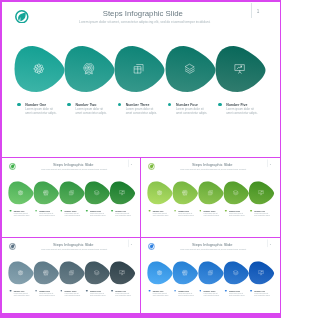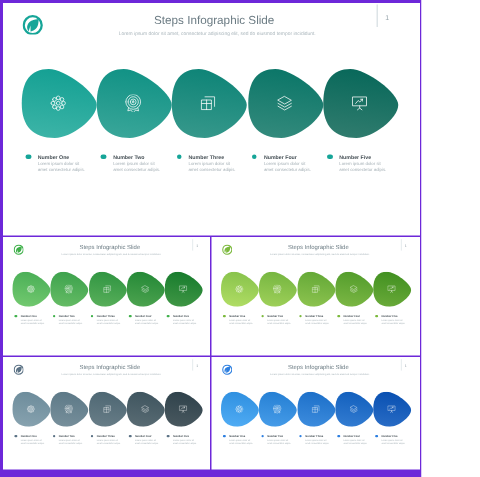--- a/index.html
+++ b/index.html
@@ -1,17 +1,17 @@
 <!DOCTYPE html>
 <html><head>
 <meta charset="utf-8">
 <style>
   html,body{margin:0;padding:0;}
   body{width:281px;height:318px;background:#ffffff;font-family:"Liberation Sans",sans-serif;overflow:hidden;}
-  .page{position:relative;width:281px;height:318px;background:#6d28d9;}
+  .page{position:relative;width:281px;height:318px;background:#d946ef;}
 
   .slide{position:absolute;background:#ffffff;box-sizing:border-box;overflow:hidden;}
   .slide .inner{position:absolute;left:0;top:0;width:277px;height:155px;transform-origin:0 0;}
 
   .logo{position:absolute;line-height:0;}
   .title{position:absolute;color:#6b7b83;font-weight:400;white-space:nowrap;}
   .subtitle{position:absolute;color:#a9b5bb;white-space:nowrap;}
   .vdivider{position:absolute;background:#dde4e7;}
   .pagenum{position:absolute;color:#97a4ab;}
 

